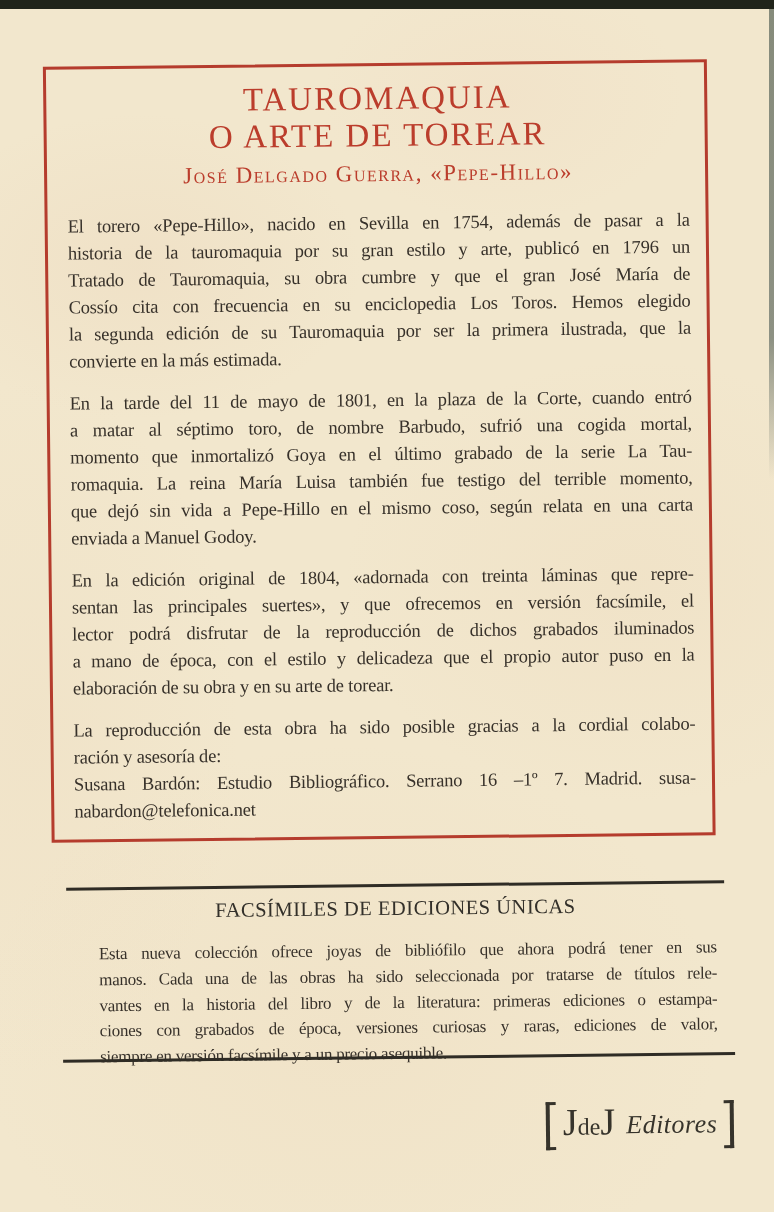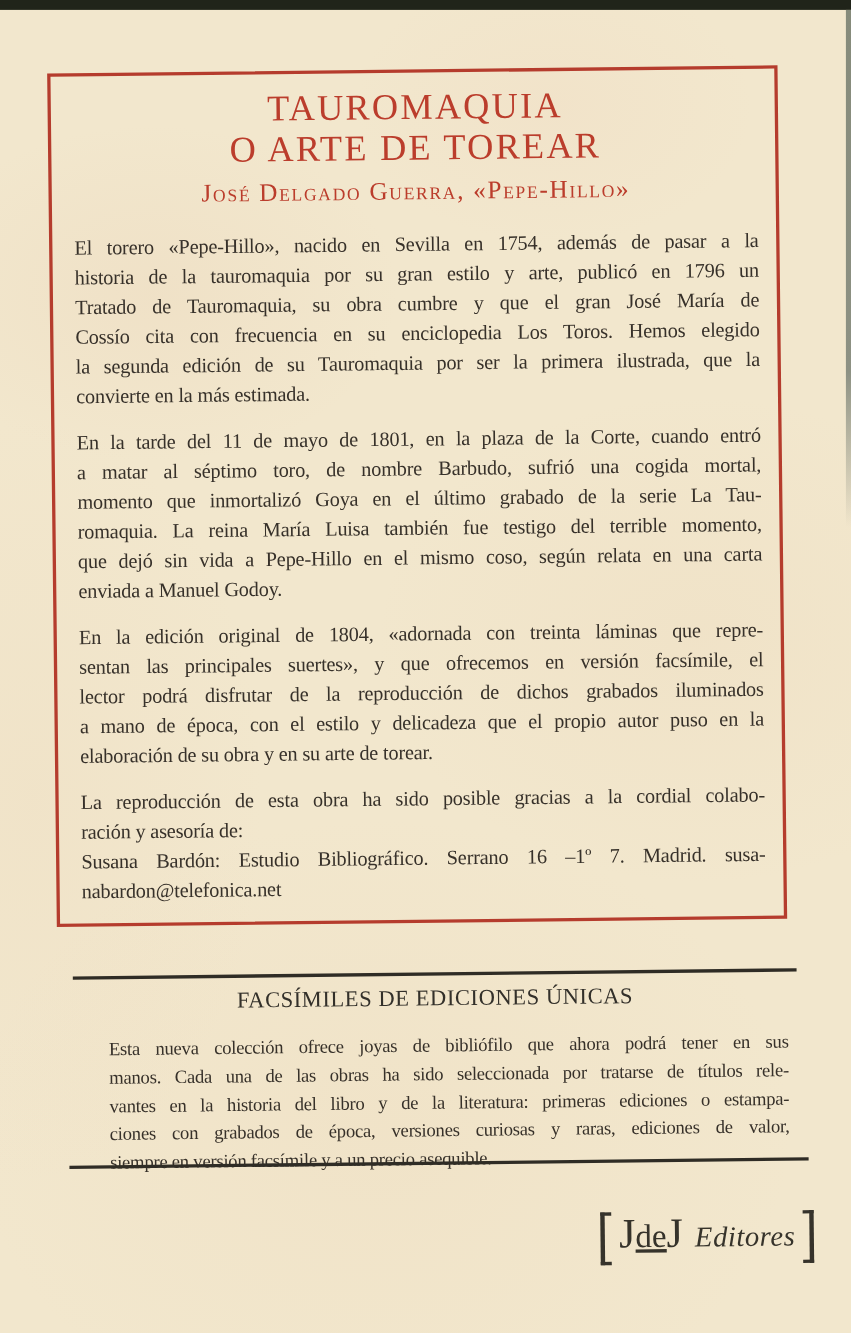--- a/index.html
+++ b/index.html
@@ -92,21 +92,21 @@
   .bracket {
     display: inline-block; width: 10px; height: 48px;
     box-sizing: border-box;
     border-top: 3px solid #36332b;
     border-bottom: 3px solid #36332b;
   }
   .bracket-left  { border-left: 4px solid #36332b; }
   .bracket-right { border-right: 4px solid #36332b; }
   .jdej { line-height: 40px; }
   .jbig { font-size: 38px; }
-  .de   { font-size: 30px; text-decoration: underline; }
+  .de   { font-size: 24px; }
   .editores {
     font-style: italic;
     font-size: 26px;
     margin-left: 4px;
     letter-spacing: 0.5px;
   }
 </style>
 </head>
 <body>
 

